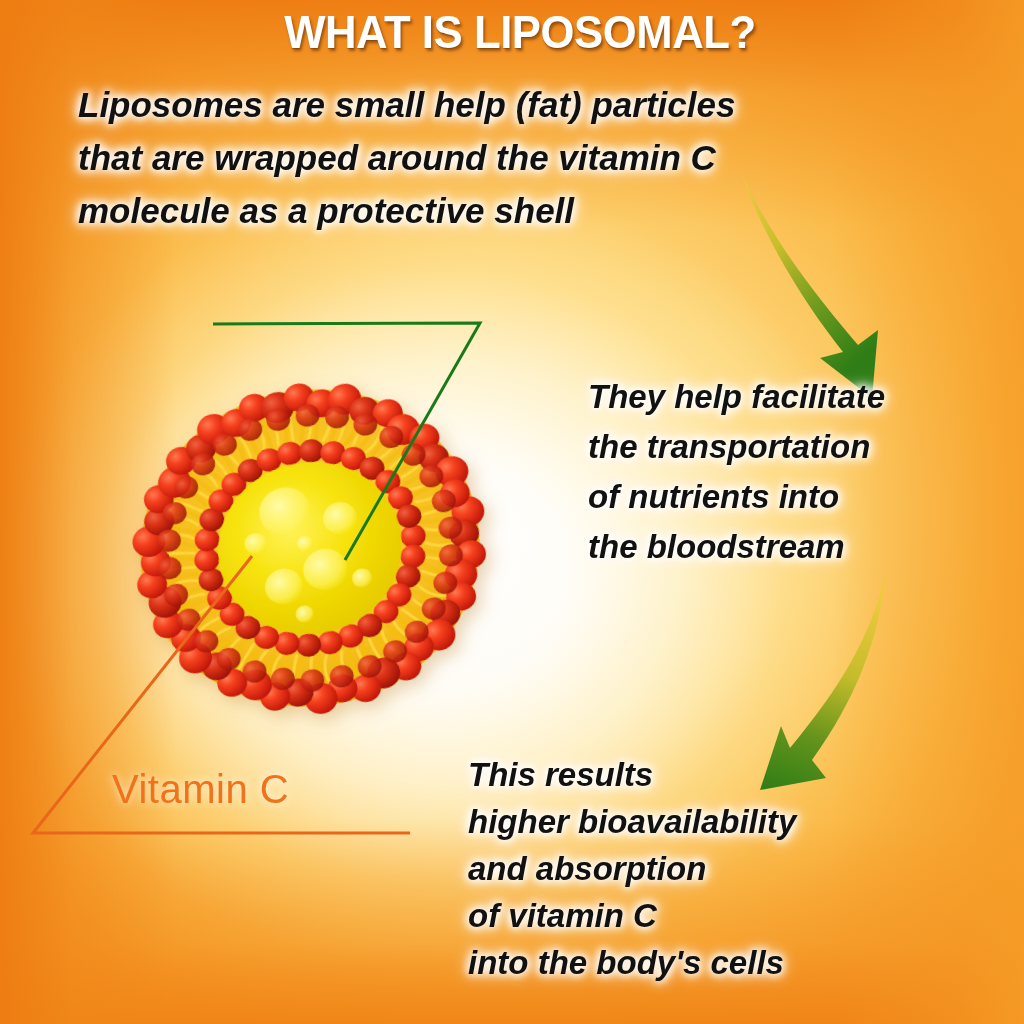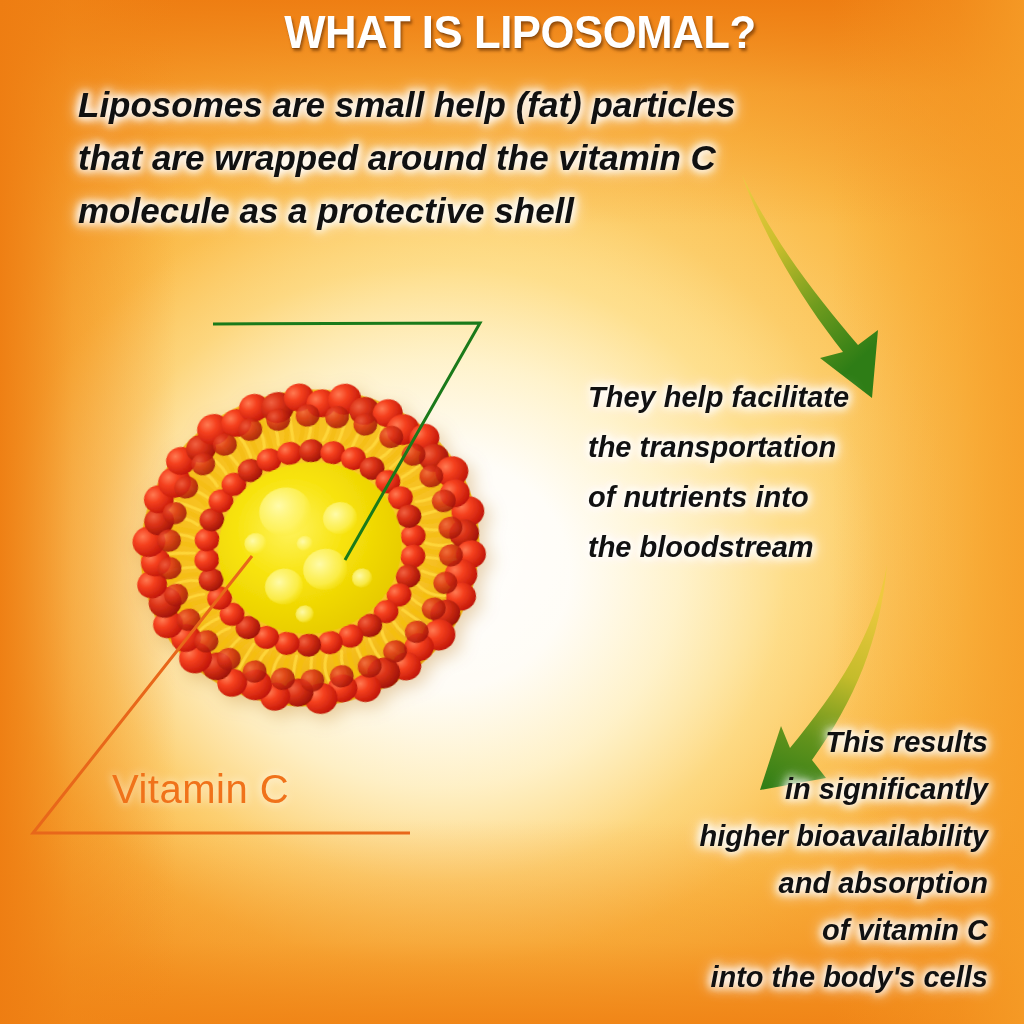--- a/index.html
+++ b/index.html
@@ -47,27 +47,27 @@
 
   .t-intro{
     position:absolute;left:78px;top:78px;width:900px;
     font-size:35px;font-weight:bold;font-style:italic;
     line-height:53px;color:#111;
     text-shadow:
       0 0 9px #fff,0 0 9px #fff,0 0 14px #fff,0 0 18px rgba(255,255,255,.9);
   }
   .t-body{
     position:absolute;
-    font-size:29px;font-weight:bold;font-style:italic;
+    font-size:33px;font-weight:bold;font-style:italic;
     line-height:50px;color:#111;
     text-shadow:
       0 0 9px #fff,0 0 9px #fff,0 0 14px #fff,0 0 18px rgba(255,255,255,.9);
   }
   #block-transport{ left:588px; top:372px; width:430px;}
-  #block-result{ left:468px; top:719px; width:520px; line-height:47px;text-align:right;}
+  #block-result{ left:468px; top:751px; width:520px; line-height:47px;}
 
   .lbl-liposome{
     position:absolute;left:204px;top:256px;
     font-size:52px;color:#1A7A1A;font-weight:400;
     letter-spacing:0.5px;
     text-shadow:0 0 10px rgba(255,255,255,.85);
   }
   .lbl-vitaminc{
     position:absolute;left:112px;top:767px;
     font-size:40px;color:#F0721A;font-weight:400;
@@ -401,20 +401,19 @@
 
   <div class="t-body" id="block-transport">
     <div>They help facilitate</div>
     <div>the transportation</div>
     <div>of nutrients into</div>
     <div>the bloodstream</div>
   </div>
 
   <div class="t-body" id="block-result">
     <div>This results</div>
-    <div>in significantly</div>
     <div>higher bioavailability</div>
     <div>and absorption</div>
     <div>of vitamin C</div>
     <div>into the body's cells</div>
   </div>
 
 </div>
 
 </body></html>

